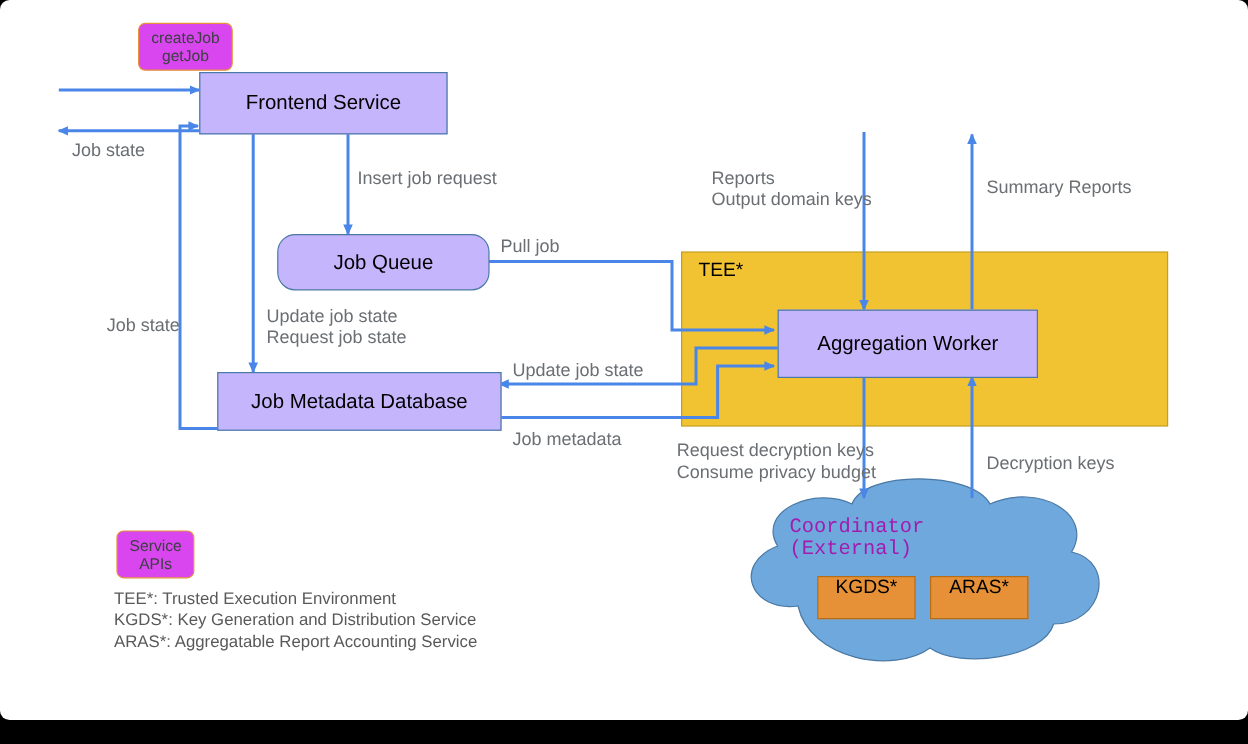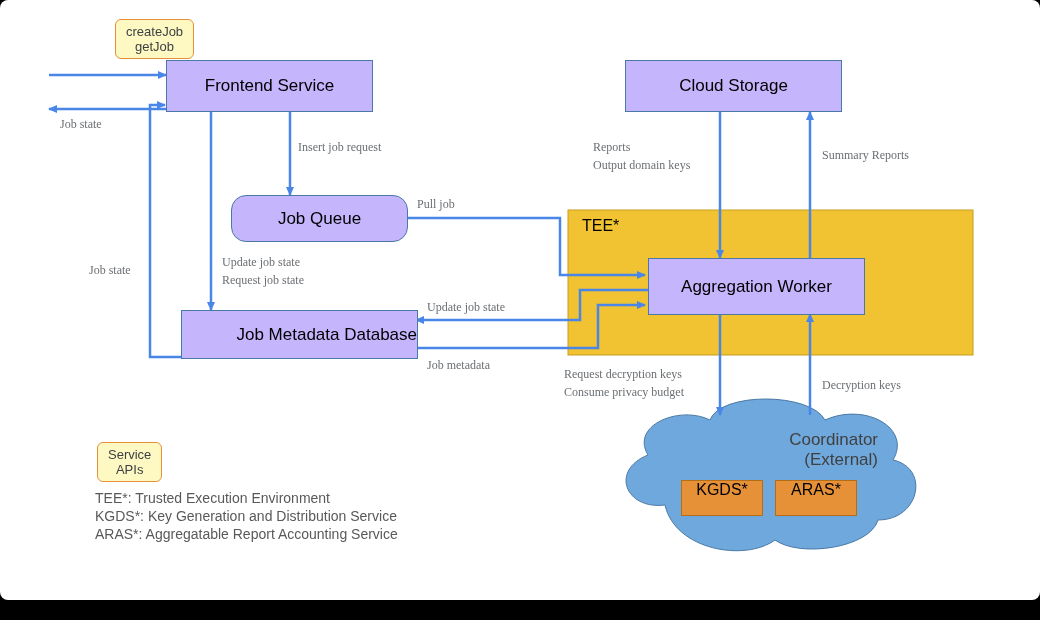--- a/index.html
+++ b/index.html
@@ -31,50 +31,50 @@
     border: 1px solid #4a79a5;
     display: flex;
     align-items: center;
     justify-content: center;
     text-align: center;
     color: #000;
     font-size: 17px;
   }
   .api-box {
     position: absolute;
-    background: #fef9c3;
+    background: #d946ef;
     border: 1px solid #e69138;
     border-radius: 6px;
     padding: 4px 10px;
     font-size: 13px;
     text-align: center;
   }
   .legend {
     position: absolute;
     font-size: 14px;
     color: #595959;
   }
   .lbl {
     position: absolute;
-    font-size: 12px;
+    font-size: 15px;
     color: #6b6f73;
     white-space: nowrap;
-    font-family: Liberation Serif, serif;
   }
   .tee-lbl {
     position: absolute;
     font-size: 16px;
     color: #000;
   }
   .cloud-title {
     position: absolute;
     font-size: 17px;
-    color: #404040;
-    text-align: right;
+    color: #a21caf;
+    text-align: left;
     width: 220px;
+    font-family: Liberation Mono, monospace;
   }
   .coord-sub {
     position: absolute;
     background: #e69138;
     border: 1px solid #b56d17;
     display:flex; justify-content:center;
     font-size:16px;
     color:#000;
   }
 </style>
@@ -129,35 +129,32 @@
 
   <div class="api-box" style="left:115px; top:19px;">
     <div>createJob</div>
     <div>getJob</div>
   </div>
 
   <div class="box" style="left:166px; top:60px; width:205px; height:50px;">
     <span>Frontend Service</span>
   </div>
 
-  <div class="box" style="left:625px; top:60px; width:215px; height:50px;">
-    <span>Cloud Storage</span>
-  </div>
 
   <div class="box" style="left:231px; top:195px; width:175px; height:45px;border-radius:15px;">
     <span>Job Queue</span>
   </div>
 
   <div class="tee-lbl" style="left:582px; top:217px;">TEE*</div>
 
   <div class="box" style="left:648px; top:258px; width:215px; height:55px;">
     <span>Aggregation Worker</span>
   </div>
 
-  <div class="box" style="left:181px; top:310px; width:235px; height:47px;justify-content:flex-end;">
+  <div class="box" style="left:181px; top:310px; width:235px; height:47px;">
     <span>Job Metadata Database</span>
   </div>
 
   <div class="lbl" style="left:60px; top:117px;">Job state</div>
   <div class="lbl" style="left:298px; top:140px;text-align:center;">Insert job request</div>
   <div class="lbl" style="left:417px; top:197px;">Pull job</div>
 
   <div class="lbl" style="left:89px; top:263px;">Job state</div>
 
   <div class="lbl" style="left:222px; top:255px;">Update job state</div>

